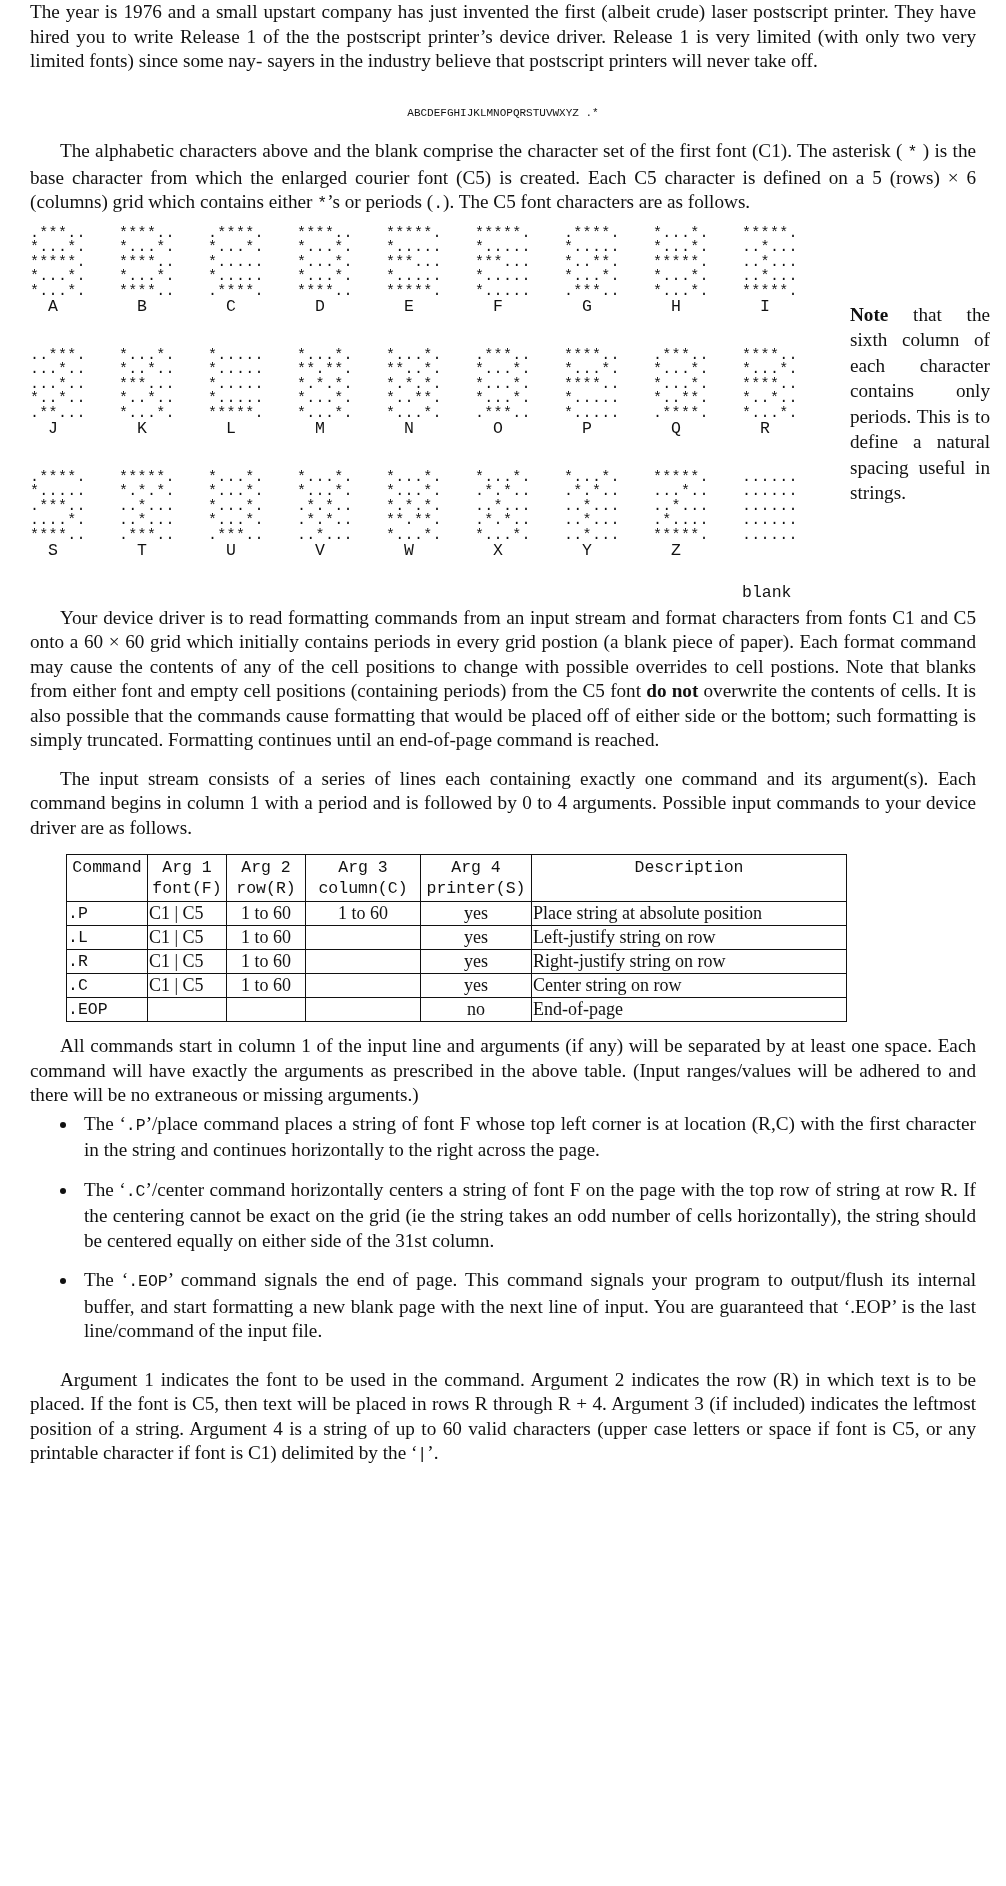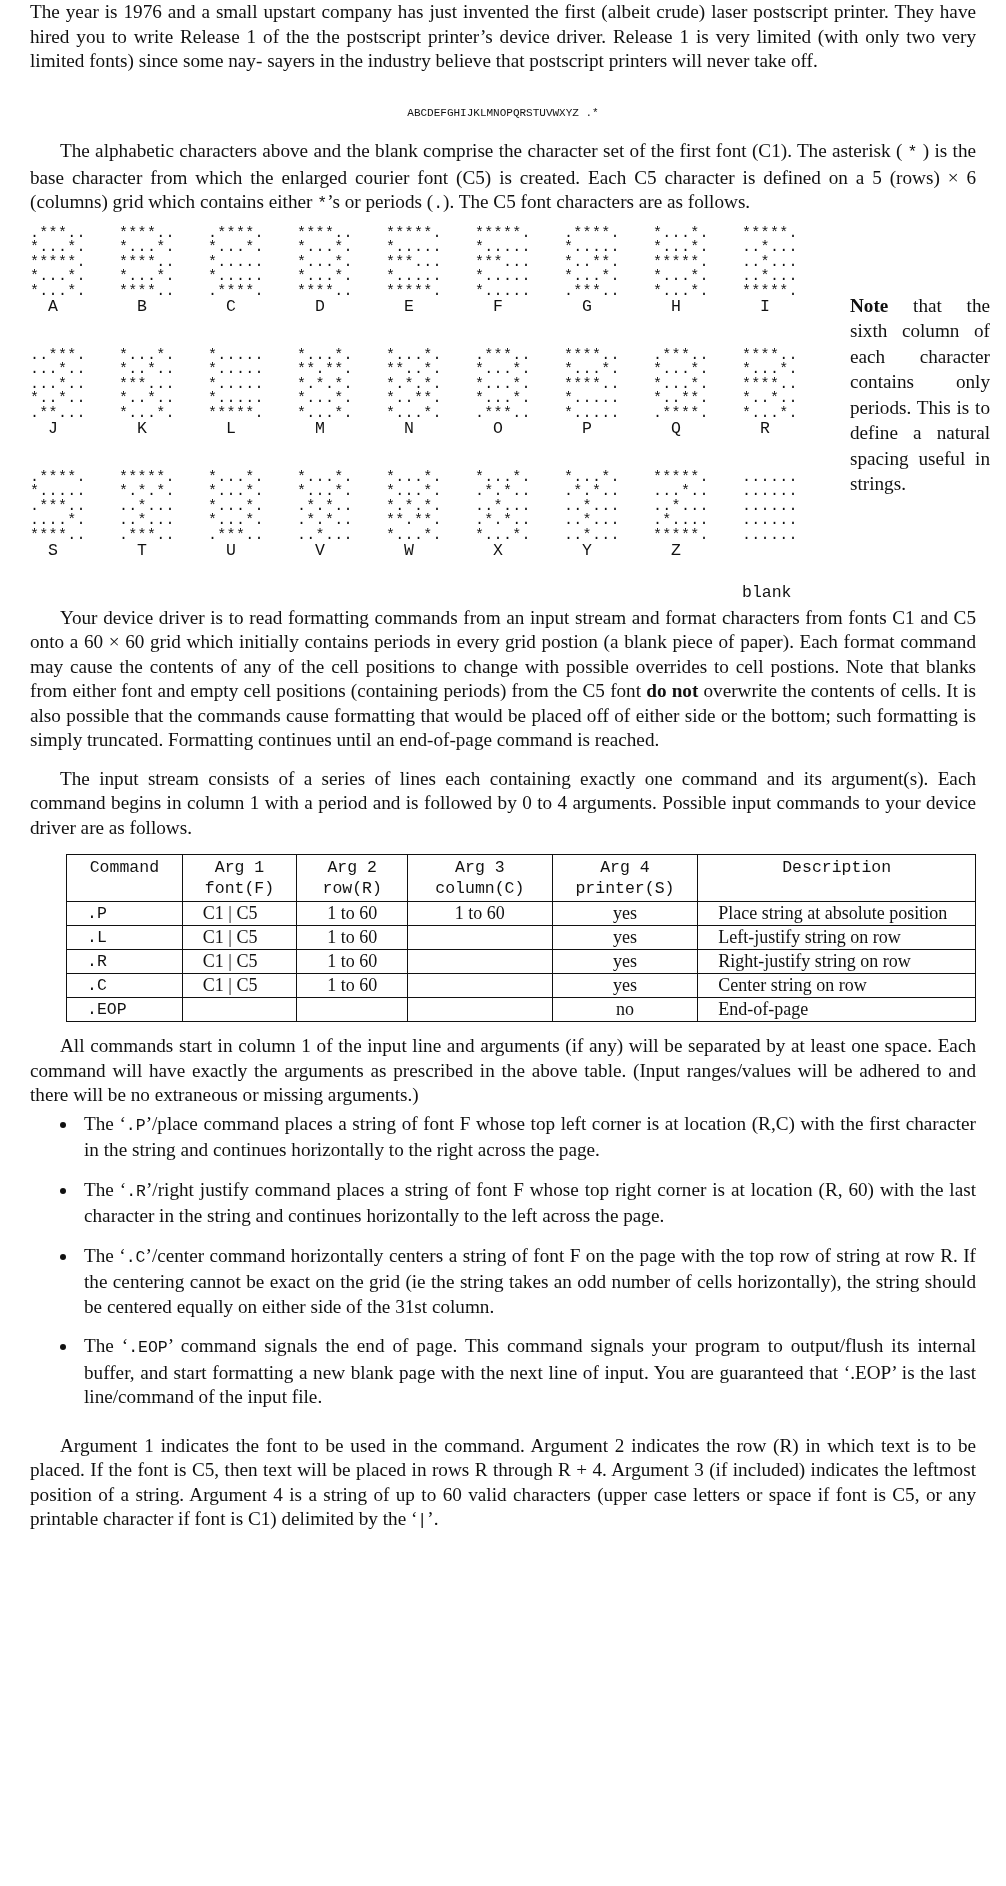--- a/index.html
+++ b/index.html
@@ -51,38 +51,38 @@
     display: block;
     text-align: left;
     padding-left: 18px;
     font-size: 16.5px;
     line-height: 18px;
     margin-top: -1px;
   }
   .glyph .label.wide { padding-left: 0; margin-top: 41px; }
   .note {
     position: absolute;
-    left: 820px; top: 66px;
+    left: 820px; top: 75px;
     width: 140px;
     font-family: "Liberation Serif", serif;
     font-size: 19.2px;
     line-height: 25.5px;
     text-align: justify;
   }
 
   
   table.cmds {
     border-collapse: collapse;
     margin: 14px 0 12px 36px;
     font-size: 18px;
     line-height: 21px;
   }
   table.cmds td, table.cmds th {
     border: 1.3px solid #111;
-    padding: 1px 20px;
+    padding: 1px 1px;
     font-weight: normal;
     vertical-align: top;
   }
   table.cmds th { font-family: "Liberation Mono", monospace; font-size: 16.5px; text-align: center; padding-top: 2px; padding-bottom: 2px; }
   table.cmds th .h2 { display: block; }
   table.cmds td.c-cmd { font-family: "Liberation Mono", monospace; font-size: 16.5px; text-align: left; width: 78px; }
   table.cmds td.c-a1 { width: 76px; text-align: left; }
   table.cmds td.c-a2 { width: 76px; text-align: center; }
   table.cmds td.c-a3 { width: 112px; text-align: center; }
   table.cmds td.c-a4 { width: 108px; text-align: center; }
@@ -325,20 +325,19 @@
           <td class="c-a4">no</td>
           <td class="c-desc">End-of-page</td>
         </tr>
       </tbody>
   </table>
 
   <p class="p-indent">All commands start in column 1 of the input line and arguments (if any) will be separated by at least one space. Each command will have exactly the arguments as prescribed in the above table. (Input ranges/values will be adhered to and there will be no extraneous or missing arguments.)</p>
 
   <ul class="bullets" id="bullets">
       <li><span class="dot"></span><span>The ‘</span><span class="tt">.P</span><span>’/place command places a string of font F whose top left corner is at location (R,C) with the first character in the string and continues horizontally to the right across the page.</span></li>
-      <li><span class="dot"></span><span>The ‘</span><span class="tt">.R</span><span>’/right justify command places a string of font F whose top right corner is at location (R, 60) with the last character in the string and continues horizontally to the left across the page.</span></li>
       <li><span class="dot"></span><span>The ‘</span><span class="tt">.C</span><span>’/center command horizontally centers a string of font F on the page with the top row of string at row R. If the centering cannot be exact on the grid (ie the string takes an odd number of cells horizontally), the string should be centered equally on either side of the 31st column.</span></li>
       <li><span class="dot"></span><span>The ‘</span><span class="tt">.EOP</span><span>’ command signals the end of page. This command signals your program to output/flush its internal buffer, and start formatting a new blank page with the next line of input. You are guaranteed that ‘.EOP’ is the last line/command of the input file.</span></li>
     </ul>
 
   <p class="p-indent para-final"><span>Argument 1 indicates the font to be used in the command. Argument 2 indicates the row (R) in which text is to be placed. If the font is C5, then text will be placed in rows R through R + 4. Argument 3 (if included) indicates the leftmost position of a string. Argument 4 is a string of up to 60 valid characters (upper case letters or space if font is C5, or any printable character if font is C1) delimited by the ‘</span><span class="tt">|</span><span>’.</span></p>
 
 </div>
 
 </body></html>

